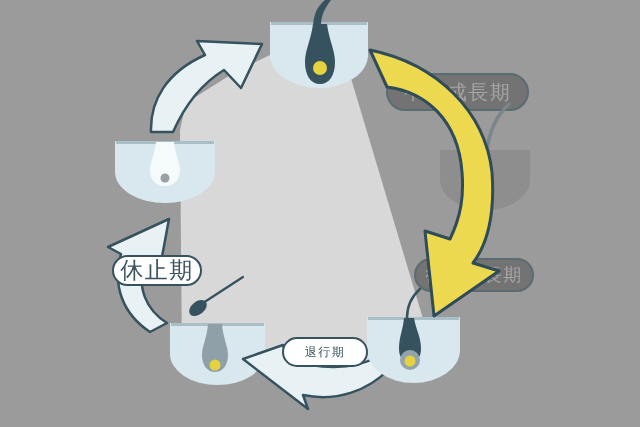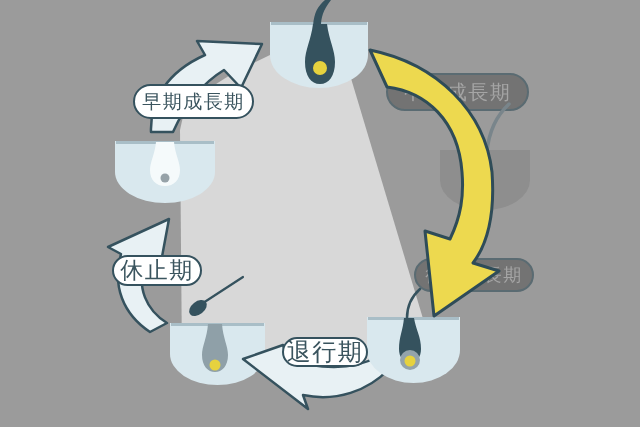--- a/index.html
+++ b/index.html
@@ -89,23 +89,20 @@
       <rect x="116" y="141" width="98" height="3" fill="#A9BEC7"></rect>
       <path d="M 156,142 C 155,154 150,162 150,170 C 150,180 156,186 165,186 C 174,186 180,180 180,170 C 180,162 175,154 174,142 Z" fill="#F5FAFB"></path>
       <circle cx="165" cy="178" r="4.5" fill="#96A2A8"></circle>
     </g>
 
     <path d="M 151,132 C 150,100 167,72 205,55 L 197,41 L 262,44 L 241,88 L 224,70 C 201,84 185,105 173,132 Z" fill="#E8F1F4" stroke="#35525E" stroke-width="2.5" stroke-linejoin="round"></path>
 
     <path d="M 150,332 C 123,314 112,286 121,254 L 108,247 L 169,219 L 159,273 L 144,262 C 137,288 146,310 167,323 Z" fill="#E8F1F4" stroke="#35525E" stroke-width="2.5" stroke-linejoin="round"></path>
   </svg>
 
-  <div class="pill" style="left:133px;top:84px;width:121px;height:35px;border-radius:18px;font-size:19px;">
-    <span>早期成長期</span>
-  </div>
   <div class="pill" style="left:112px;top:255px;width:90px;height:31px;border-radius:16px;font-size:23px;">
     <span>休止期</span>
   </div>
-  <div class="pill" style="left:282px;top:337px;width:86px;height:30px;border-radius:15px;font-size:24px;">
+  <div class="pill" style="left:282px;top:337px;width:86px;height:30px;border-radius:15px;font-size:12px;">
     <span>退行期</span>
   </div>
 
 </div>
 
 </body></html>

